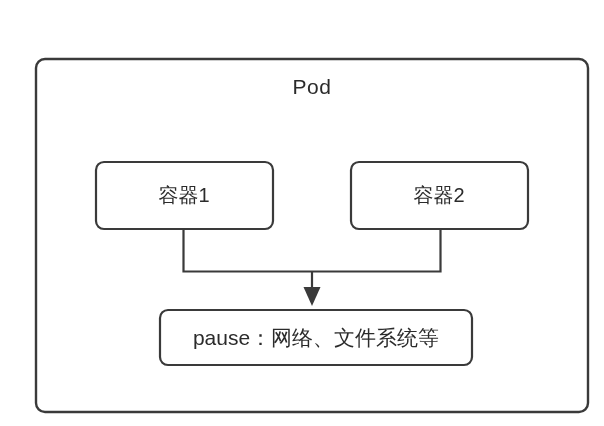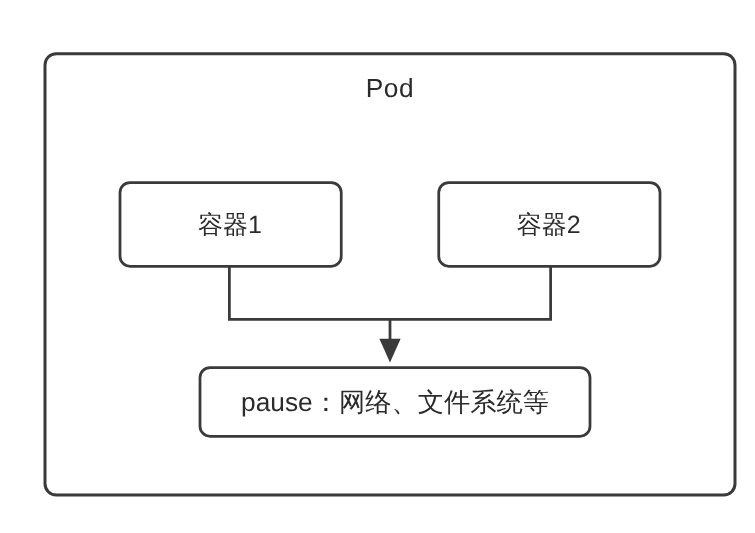--- a/index.html
+++ b/index.html
@@ -10,21 +10,21 @@
   body {
     width: 604px;
     height: 426px;
     position: relative;
     overflow: hidden;
     font-family: "Liberation Sans", "DejaVu Sans", sans-serif;
   }
   #diagram-root {
     position: absolute;
     left: 0;
-    top: 0;
+    top: 16px;
     width: 604px;
     height: 332px;
   }
   svg.canvas {
     display: block;
     width: 604px;
     height: 426px;
   }
   .box-shape {
     fill: #ffffff;

